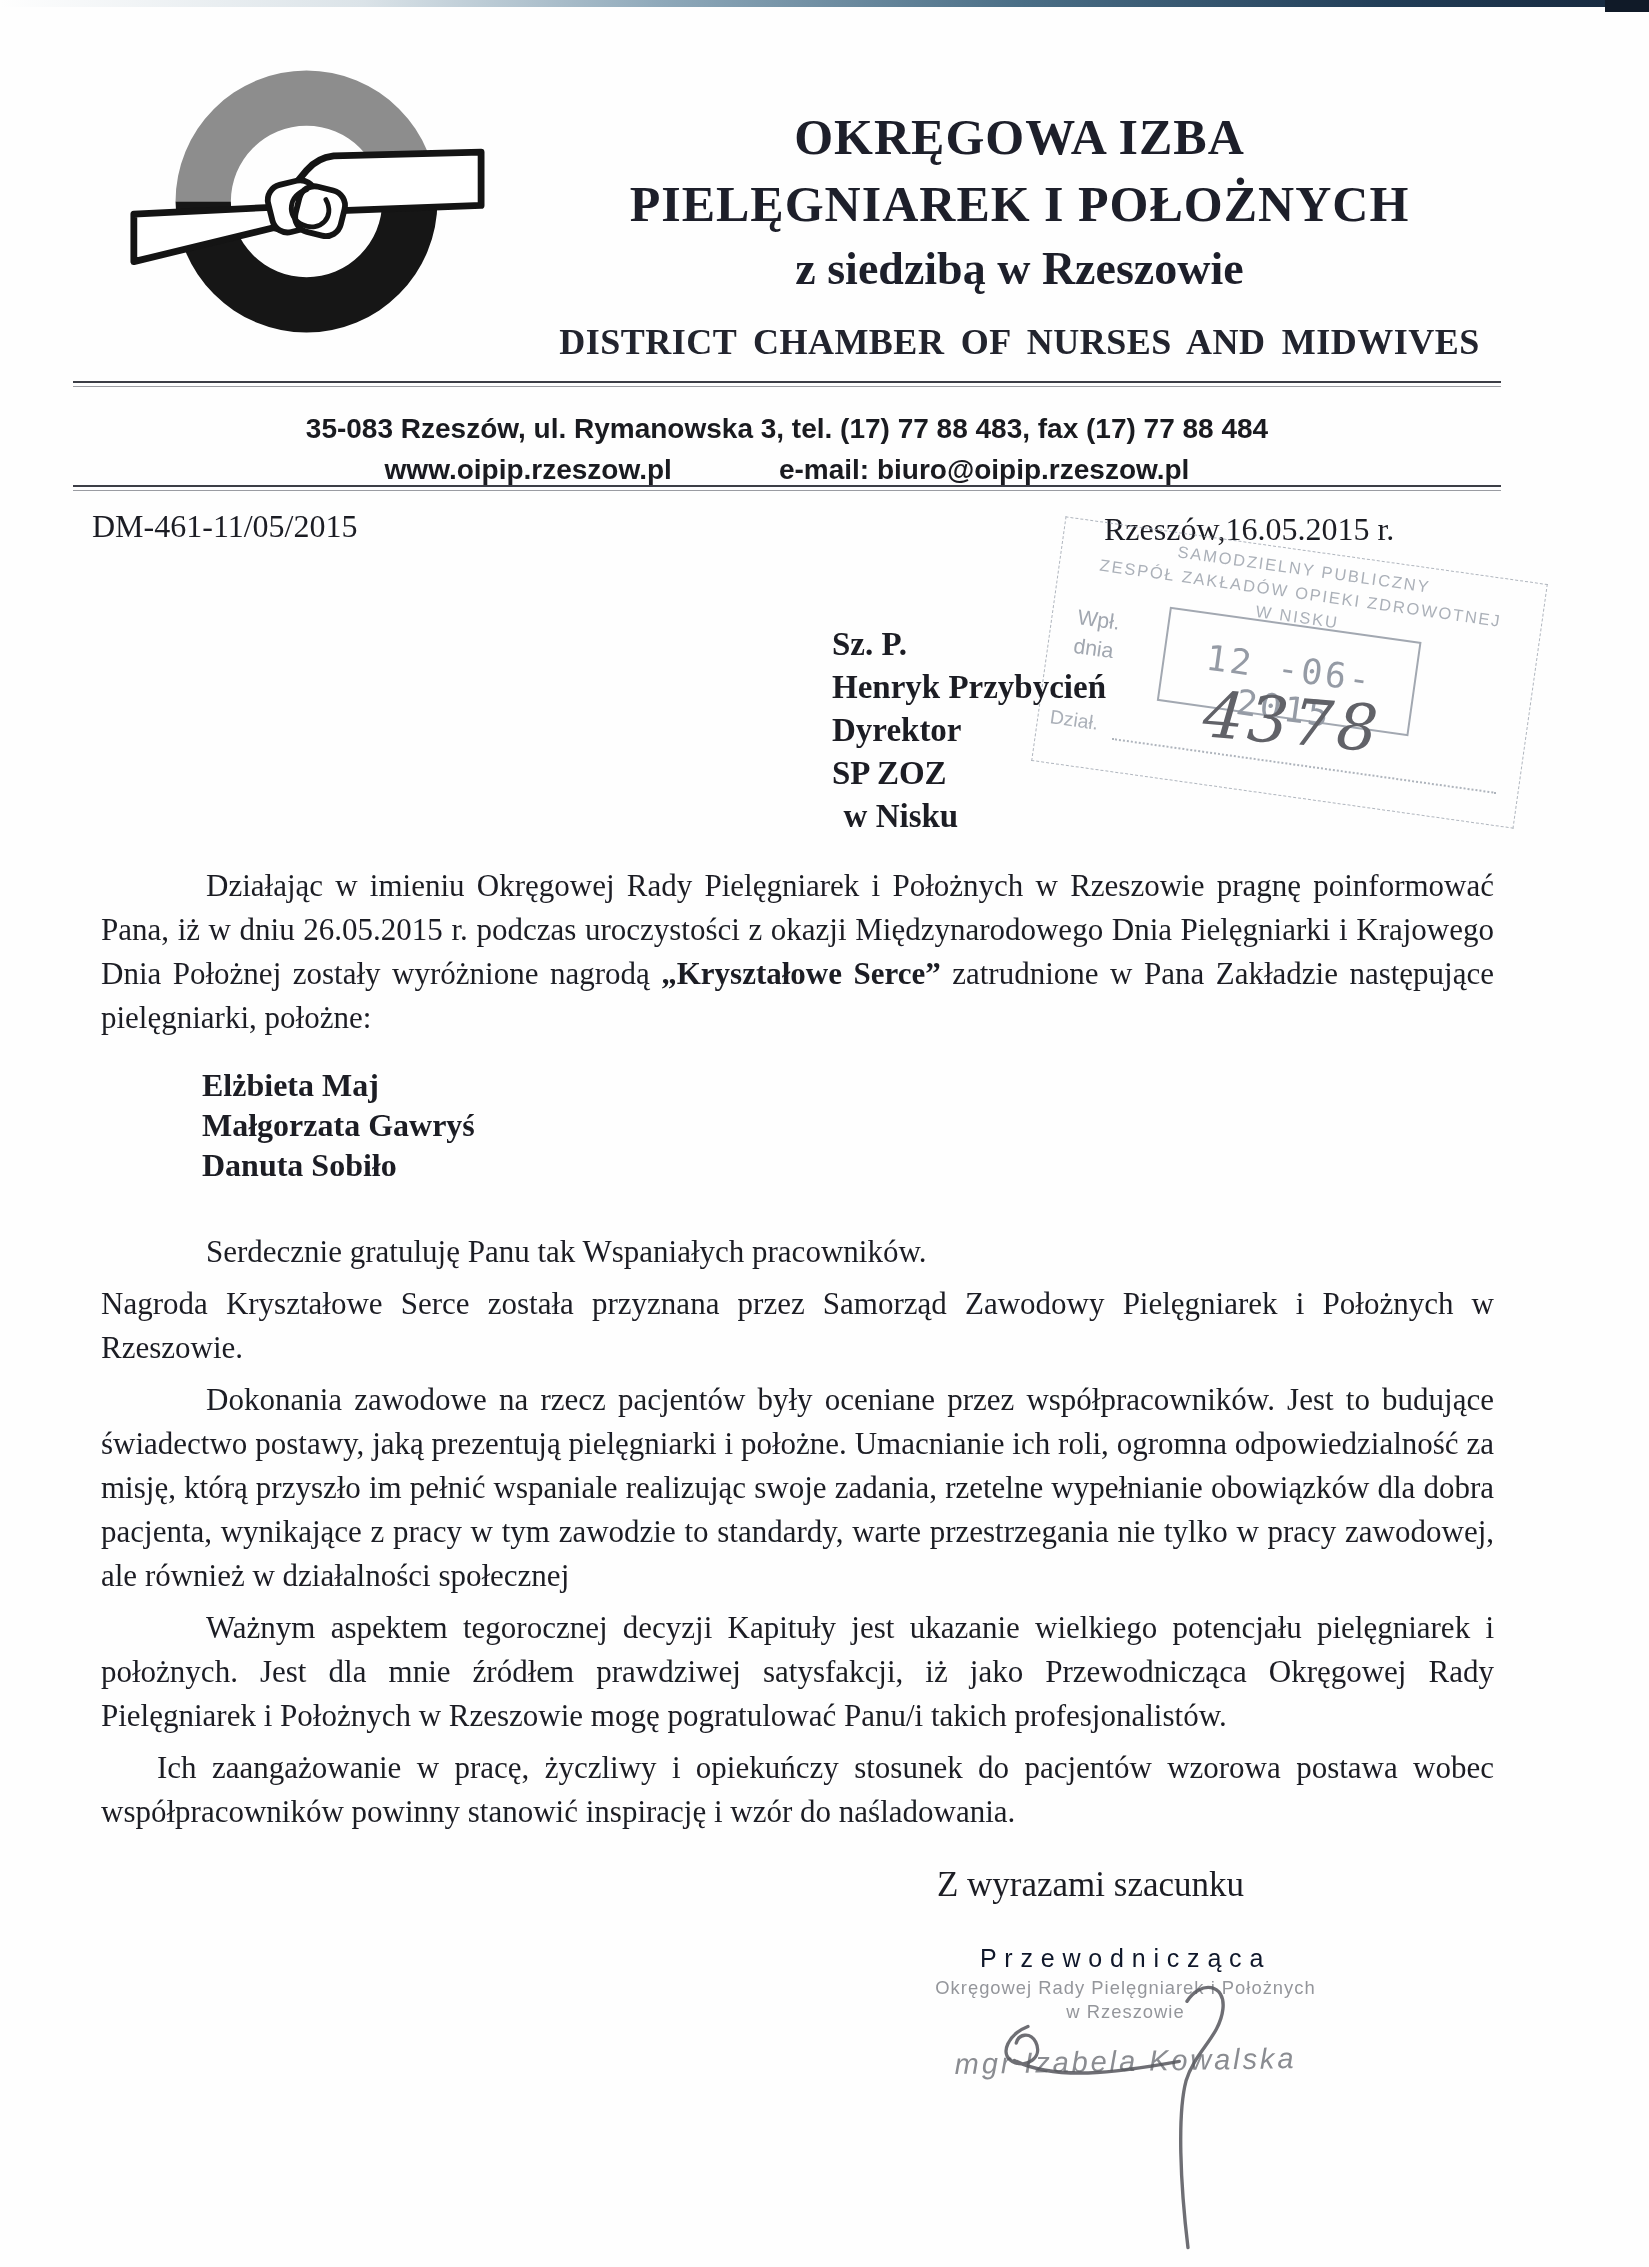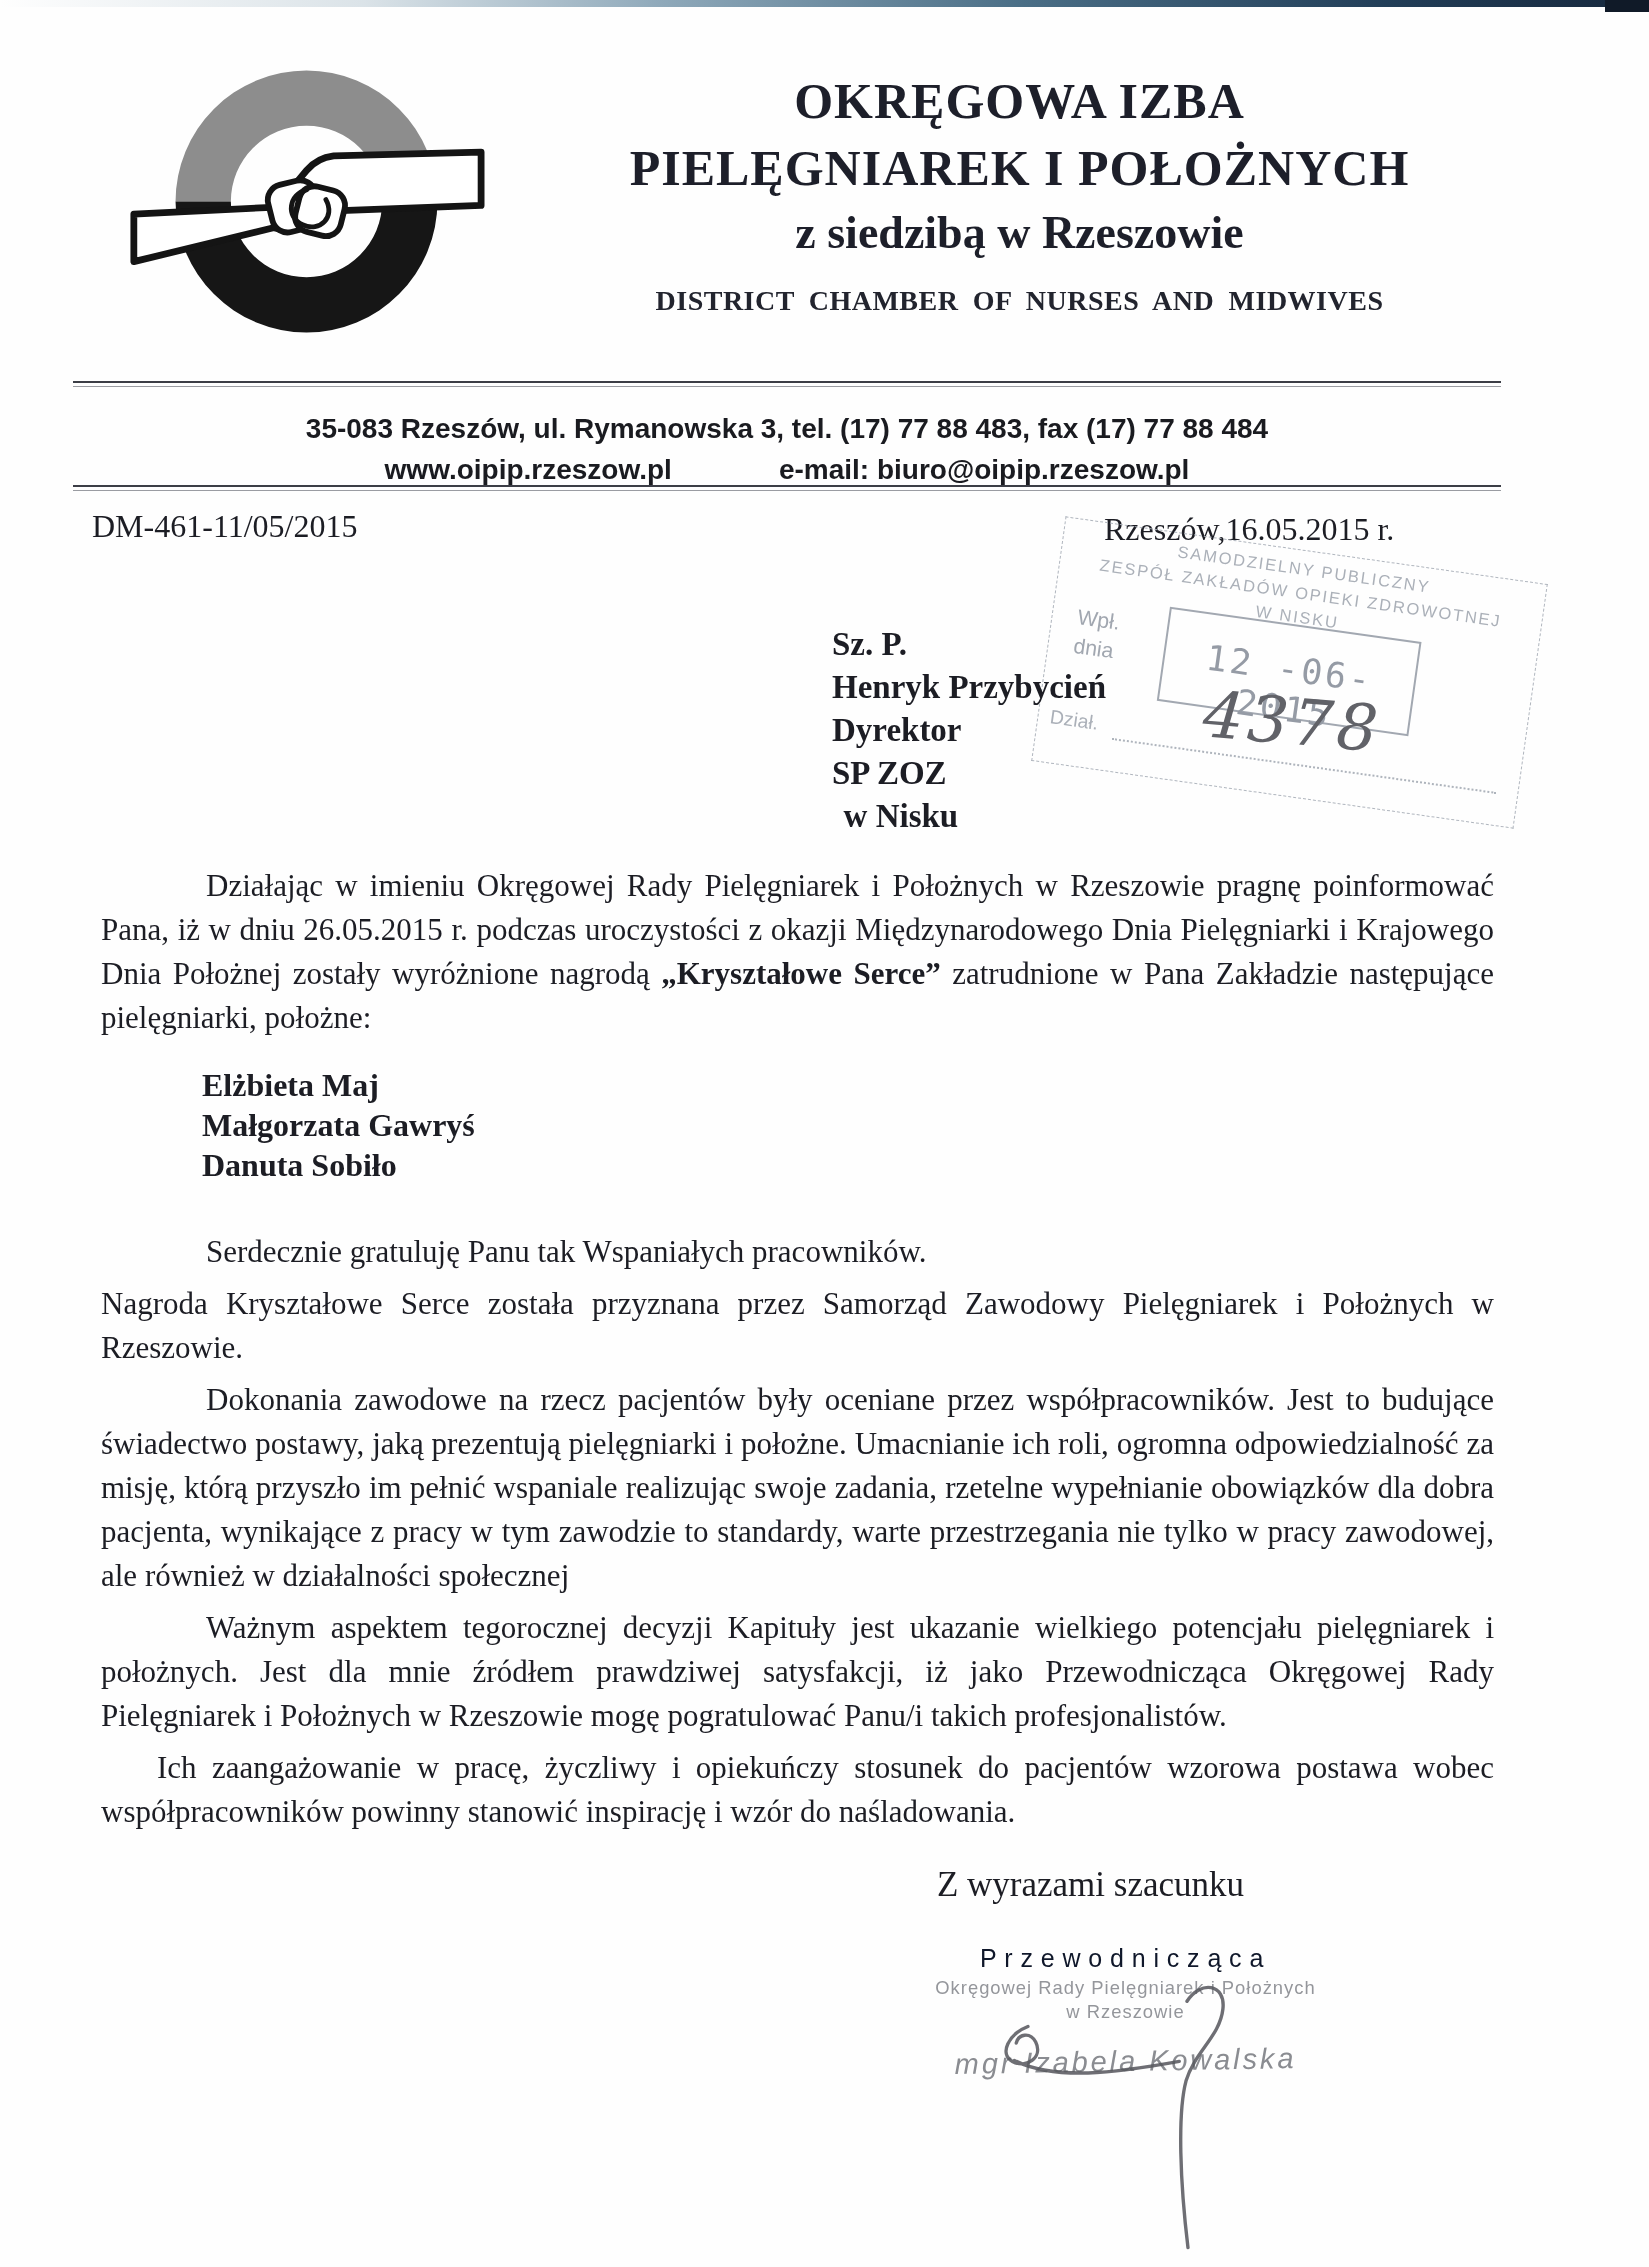--- a/index.html
+++ b/index.html
@@ -9,24 +9,24 @@
     font-family:"Liberation Serif", serif; color:#1c1d24;
   }
   
   .scan-bar{position:absolute;top:0;left:0;width:1650px;height:6.8px;
     background:linear-gradient(to right, rgba(210,216,222,0) 0%, rgba(190,205,214,.55) 22%, #8fa9ba 40%, #4a6e86 62%, #223e58 84%, #16273c 100%);}
   .scan-bar-end{position:absolute;top:0;right:0;width:45px;height:11.6px;background:#101a28;}
 
   
   .logo{position:absolute;left:126px;top:56px;width:361px;height:291px;}
   .org-block{position:absolute;left:505px;top:68px;width:1029px;text-align:center;color:#1d1f2a;}
-  .org-l1{font-size:50px;font-weight:bold;letter-spacing:1px;line-height:66px;}
+  .org-l1{font-size:50px;font-weight:bold;letter-spacing:1px;line-height:66px;margin-top:36px;}
   .org-l2{font-size:50px;font-weight:bold;letter-spacing:1px;line-height:68px;}
   .org-l3{font-size:46px;font-weight:bold;line-height:62px;}
-  .org-en{font-size:28px;font-weight:bold;letter-spacing:0.5px;word-spacing:6.8px;margin-top:21.3px;color:#22242e;}
+  .org-en{font-size:36px;font-weight:bold;letter-spacing:0.5px;word-spacing:6.8px;margin-top:21.3px;color:#22242e;}
 
   .rule{position:absolute;left:73px;width:1428px;height:2.9px;border-top:2.9px solid #3c3e46;border-bottom:1px solid #9a9ca2;}
   .rule1{top:381px;}
   .rule2{top:485px;}
   .contact{position:absolute;left:73px;top:408px;width:1428px;text-align:center;
     font-family:"Liberation Sans", sans-serif;font-weight:bold;color:#1a1b20;}
   .contact-line1{font-size:28px;line-height:41px;}
   .contact-line2{font-size:28px;line-height:41px;display:flex;justify-content:center;gap:107px;}
 
   

